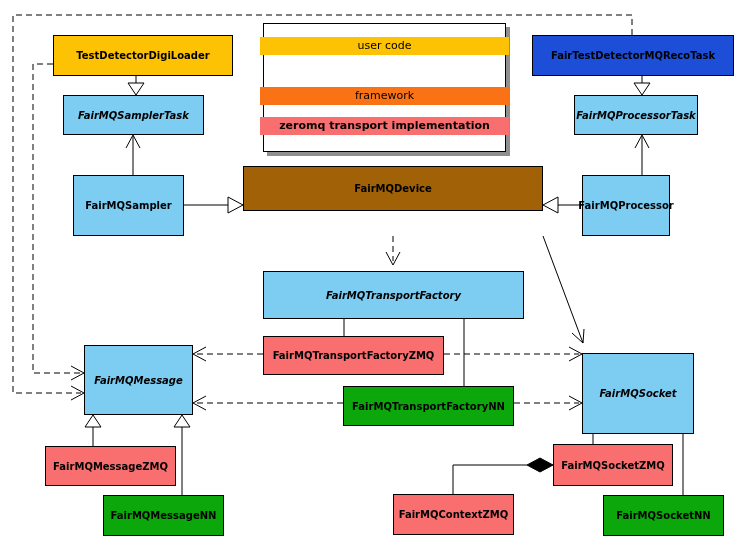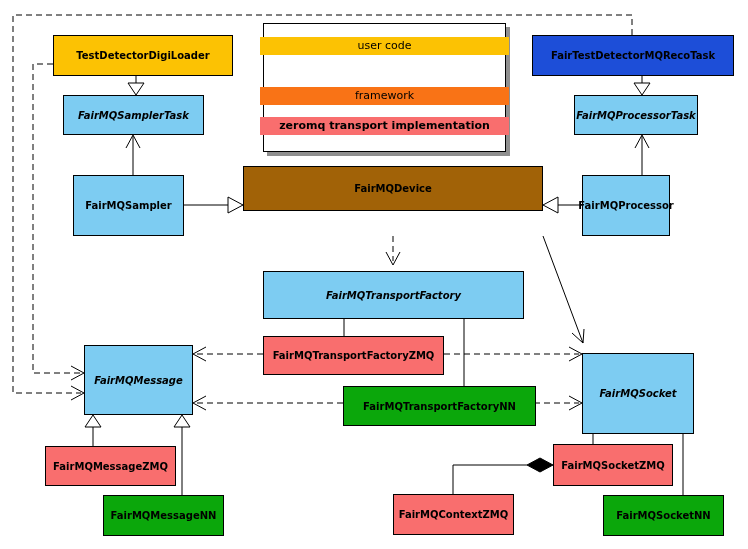--- a/index.html
+++ b/index.html
@@ -159,21 +159,21 @@
 
   <div class="node abstract" style="left: 63px; top: 95px; width: 141px; height: 40px; background: rgb(125, 204, 242);">FairMQSamplerTask</div>
   <div class="node abstract" style="left: 574px; top: 95px; width: 124px; height: 40px; background: rgb(125, 204, 242);">FairMQProcessorTask</div>
 
   <div class="node" style="left: 73px; top: 175px; width: 111px; height: 61px; background: rgb(125, 204, 242);">FairMQSampler</div>
   <div class="node" style="left: 243px; top: 166px; width: 300px; height: 45px; background: #a16207;">FairMQDevice</div>
   <div class="node" style="left: 582px; top: 175px; width: 88px; height: 61px; background: rgb(125, 204, 242);">FairMQProcessor</div>
 
   <div class="node abstract" style="left: 263px; top: 265px; width: 261px; height: 48px; background: rgb(125, 204, 242); margin-top: 6px;">FairMQTransportFactory</div>
   <div class="node" style="left: 263px; top: 336px; width: 181px; height: 39px; background: rgb(249, 110, 110);">FairMQTransportFactoryZMQ</div>
-  <div class="node" style="left: 343px; top: 386px; width: 193px; height: 40px; background: rgb(11, 167, 11);">FairMQTransportFactoryNN</div>
+  <div class="node" style="left: 343px; top: 386px; width: 171px; height: 40px; background: rgb(11, 167, 11);">FairMQTransportFactoryNN</div>
 
   <div class="node abstract" style="left: 84px; top: 345px; width: 109px; height: 70px; background: rgb(125, 204, 242);">FairMQMessage</div>
   <div class="node abstract" style="left: 582px; top: 344px; width: 112px; height: 81px; background: rgb(125, 204, 242); margin-top: 9px;">FairMQSocket</div>
 
   <div class="node" style="left: 33px; top: 446px; width: 131px; height: 40px; background: rgb(249, 110, 110); margin-left: 12px;">FairMQMessageZMQ</div>
   <div class="node" style="left: 103px; top: 495px; width: 121px; height: 41px; background: rgb(11, 167, 11);">FairMQMessageNN</div>
 
   <div class="node" style="left: 553px; top: 444px; width: 120px; height: 42px; background: rgb(249, 110, 110);">FairMQSocketZMQ</div>
   <div class="node" style="left: 393px; top: 494px; width: 121px; height: 41px; background: rgb(249, 110, 110);">FairMQContextZMQ</div>
   <div class="node" style="left: 603px; top: 495px; width: 121px; height: 41px; background: rgb(11, 167, 11);">FairMQSocketNN</div>

